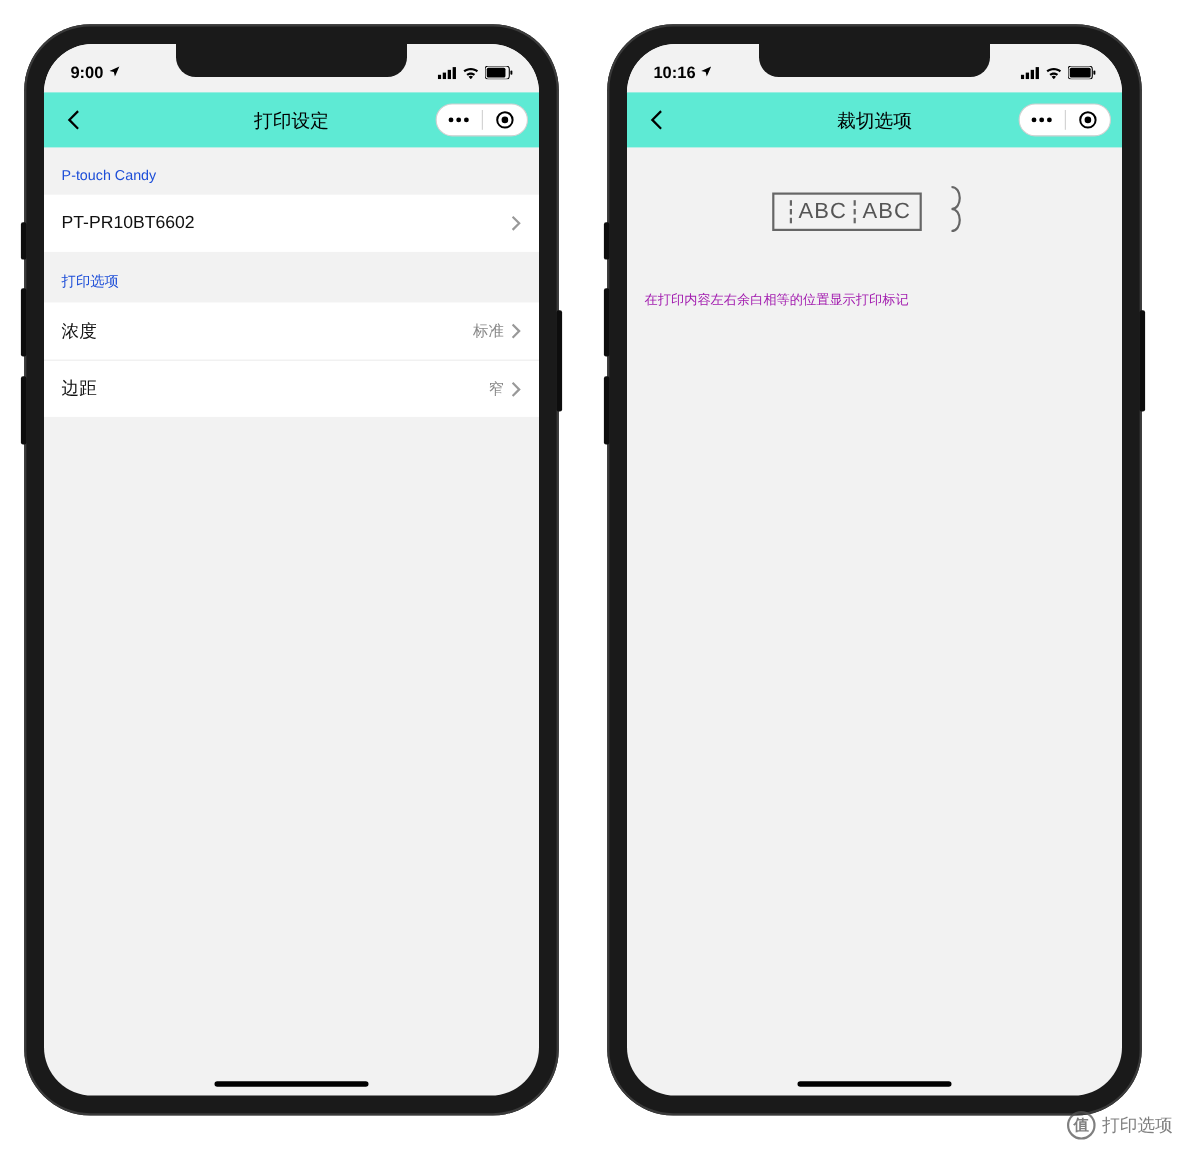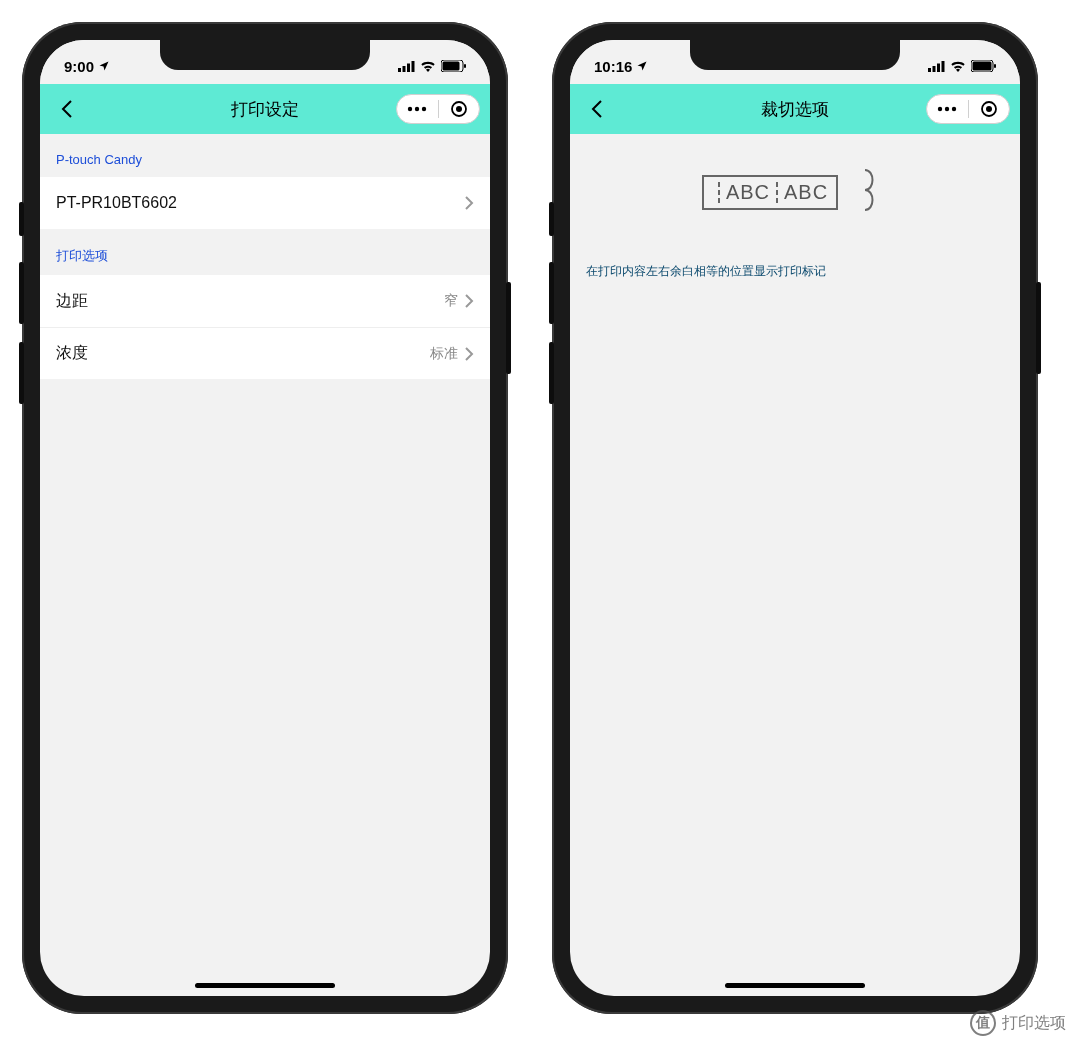--- a/index.html
+++ b/index.html
@@ -130,21 +130,21 @@
   .row + .row { border-top: 1px solid #eee; }
   .row .right {
     display: flex; align-items: center; gap: 6px;
     font-size: 14px; color: #888;
   }
   .chev svg { display: block; }
 
   .hint {
     padding: 12px 16px;
     font-size: 12px;
-    color: #0c4a6e;
+    color: #a21caf;
     line-height: 1.5;
   }
 
   .preview-box {
     background: #f2f2f2;
     display: flex;
     align-items: center;
     justify-content: center;
     padding: 34px 0;
   }
@@ -299,42 +299,42 @@
         <div class="row">
           <span>PT-PR10BT6602</span>
           <span class="right chev">
             <svg width="10" height="16" viewBox="0 0 10 16" fill="none" stroke="#999" stroke-width="2">
                 <polyline points="2,2 8,8 2,14"></polyline>
               </svg>
           </span>
         </div>
 
         <div class="section-label">打印选项</div>
+        <div class="row">
+          <span>浓度</span>
+          <span class="right">
+            <span>标准</span>
+            <span class="chev">
+              <svg width="10" height="16" viewBox="0 0 10 16" fill="none" stroke="#999" stroke-width="2">
+                  <polyline points="2,2 8,8 2,14"></polyline>
+                </svg>
+            </span>
+          </span>
+        </div>
         <div class="row">
           <span>边距</span>
           <span class="right">
             <span>窄</span>
             <span class="chev">
               <svg width="10" height="16" viewBox="0 0 10 16" fill="none" stroke="#999" stroke-width="2">
                   <polyline points="2,2 8,8 2,14"></polyline>
                 </svg>
             </span>
           </span>
         </div>
-        <div class="row">
-          <span>浓度</span>
-          <span class="right">
-            <span>标准</span>
-            <span class="chev">
-              <svg width="10" height="16" viewBox="0 0 10 16" fill="none" stroke="#999" stroke-width="2">
-                  <polyline points="2,2 8,8 2,14"></polyline>
-                </svg>
-            </span>
-          </span>
-        </div>
       </div>
 
       <div class="home-bar"></div>
     </div>
   </div>
 
   <div class="phone">
     <div class="side-btn vol1"></div>
     <div class="side-btn vol2"></div>
     <div class="side-btn vol3"></div>

